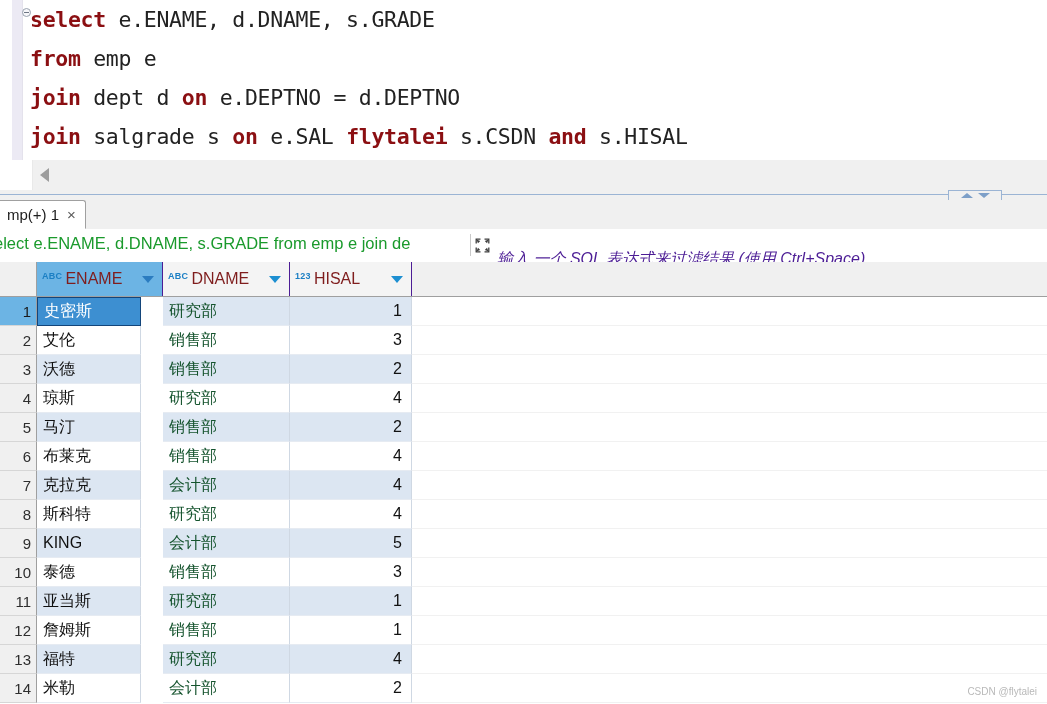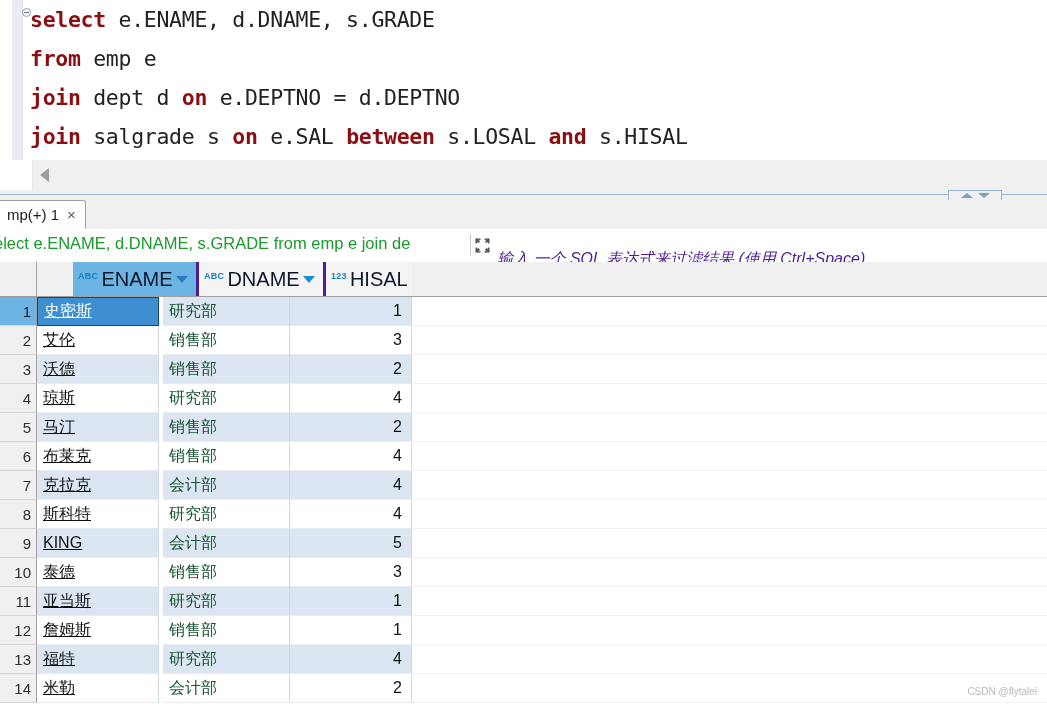--- a/index.html
+++ b/index.html
@@ -259,41 +259,40 @@
     width: 37px; height: 34px;
     background: #f0f0f0;
     border-right: 1px solid #9f9f9f;
     box-sizing: border-box;
   }
   .hdr-cell {
     position: absolute;
     top: 0;
     height: 34px;
     background: #f4f4f4;
-    border-right: 3px solid #4c1d95;
+    border-right: 1px solid #4c1d95;
     box-sizing: border-box;
     display: flex;
     align-items: center;
     padding-left: 5px;
-    margin-left: 36px;
   }
   .hdr-cell.sel {
     background: #6cb4e4;
   }
   .type-icon {
     font-size: 9px;
     font-weight: bold;
     color: #1b7fc4;
     letter-spacing: 0.3px;
     margin-right: 3px;
     margin-top: -7px;
   }
   .hdr-label {
-    font-size: 20px;
-    color: #0f172a;
+    font-size: 16px;
+    color: #7f1d1d;
   }
   .hdr-arrow {
     position: absolute;
     right: 8px;
     top: 14px;
     width: 0; height: 0;
     border-left: 6px solid transparent;
     border-right: 6px solid transparent;
     border-top: 7px solid #1d8fd1;
   }
@@ -332,30 +331,29 @@
     font-size: 15px;
     color: #2e2e2e;
   }
   .row.selected .c-rownum {
     background: #6cb4e4;
     color: #1a1a1a;
   }
   .c-ename {
     position: absolute;
     left: 37px; top: 0;
-    width: 122px; height: 29px;
+    width: 104px; height: 29px;
     border-right: 1px solid #cfd8e3;
     border-bottom: 1px solid #e6ebf2;
     box-sizing: border-box;
     display: flex;
     align-items: center;
     padding-left: 6px;
     font-size: 16px;
     color: #111111;
-    text-decoration: underline;
   }
   .row.selected .c-ename {
     background: #3d8fd1 !important;
     color: #ffffff;
     border: 1px solid #13457a;
   }
   .c-dname {
     position: absolute;
     left: 163px; top: 0;
     width: 127px; height: 29px;
@@ -405,21 +403,21 @@
 
 <div id="app">
 
   <div class="editor">
     <div class="editor-gutter"></div>
     <div class="editor-foldstrip"></div>
     <div class="fold-marker"></div>
     <pre class="sql-code" id="sql-code"><span class="kw">select</span><span> e.ENAME, d.DNAME, s.GRADE</span>
 <span class="kw">from</span><span> emp e</span>
 <span class="kw">join</span><span> dept d </span><span class="kw">on</span><span> e.DEPTNO = d.DEPTNO</span>
-<span class="kw">join</span><span> salgrade s </span><span class="kw">on</span><span> e.SAL </span><span class="kw">between</span><span> s.LOSAL </span><span class="kw">and</span><span> s.HISAL</span></pre>
+<span class="kw">join</span><span> salgrade s </span><span class="kw">on</span><span> e.SAL </span><span class="kw">flytalei</span><span> s.CSDN </span><span class="kw">and</span><span> s.HISAL</span></pre>
   </div>
 
   <div class="editor-scroll">
     <div class="editor-scroll-corner"></div>
     <div class="scroll-left-arrow"></div>
   </div>
 
   <div class="splitter">
     <div class="splitter-line"></div>
     <div class="splitter-handle">

